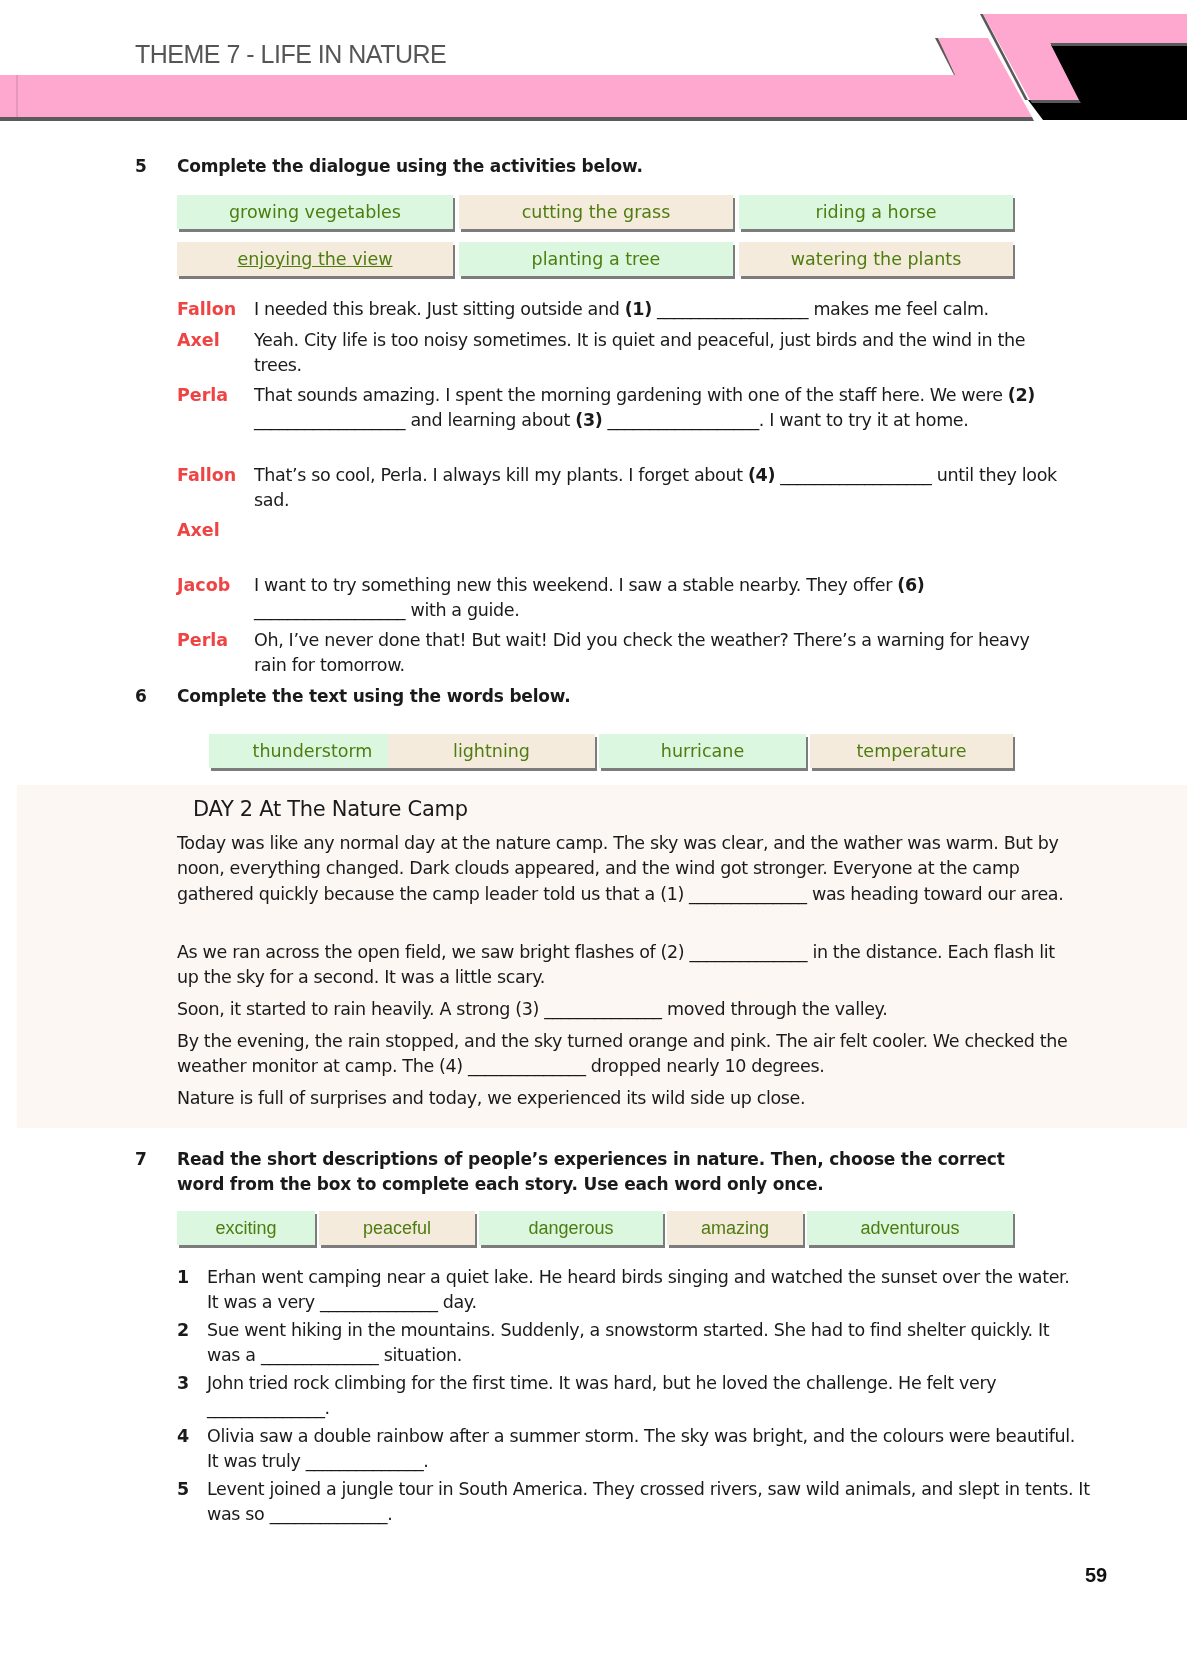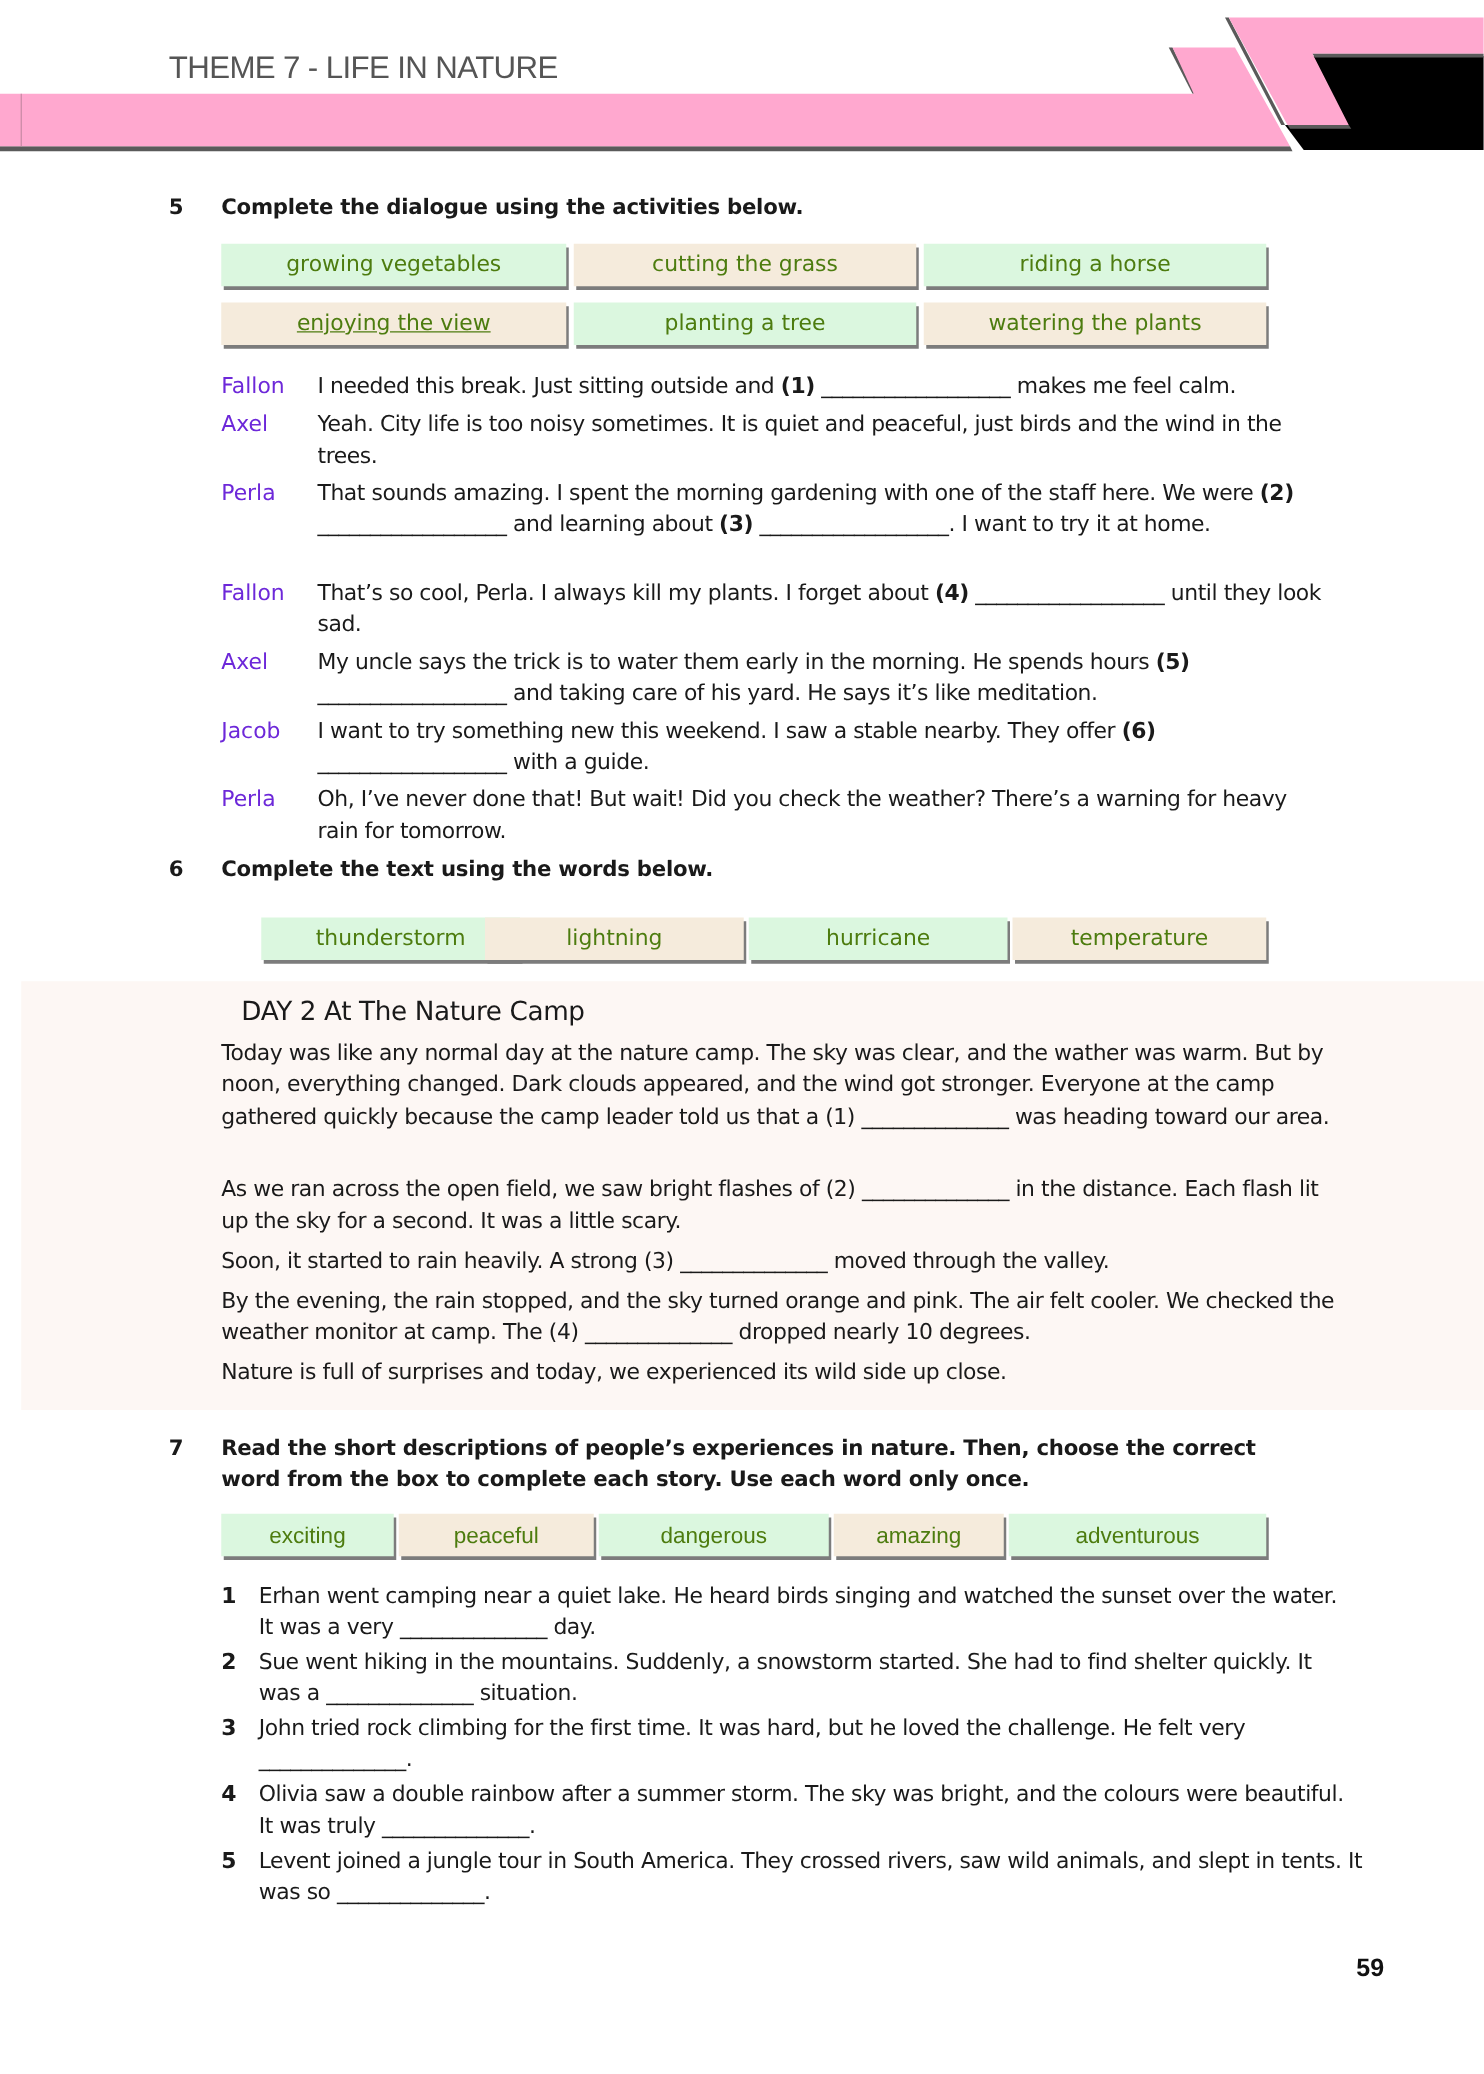--- a/index.html
+++ b/index.html
@@ -28,21 +28,21 @@
     position: absolute; height: 34px; box-sizing: border-box;
     display: flex; align-items: center; justify-content: center;
     font-family: "DejaVu Sans", sans-serif; font-size: 17.5px; color: #4d7c0f;
     box-shadow: 2px 3px 0 #7c7c7c;
   }
   .chip.green { background: #dbf7df; }
   .chip.beige { background: #f5ebdc; }
   .chip.arial { font-family: Liberation Sans, sans-serif; font-size: 18px; }
 
   .dlg-row { position: absolute; left: 177px; width: 920px; font-size: 17.5px; line-height: 24.5px; }
-  .dlg-row .speaker { position: absolute; left: 0; top: 0; font-weight: normal; color: #6d28d9; }
+  .dlg-row .speaker { position: absolute; left: 0; top: 0; font-weight: bold; color: #ef4444; }
   .dlg-row .line { margin-left: 77px; display: block; letter-spacing: -0.35px; }
   .b { font-weight: bold; }
 
   .story-panel { position: absolute; left: 17px; top: 785px; width: 1170px; height: 343px; background: #fdf7f4; }
   .story-title { position: absolute; left: 177px; top: 797px; font-size: 21px; font-weight: 500; color: #1a1a1a; letter-spacing: -0.3px; margin-left: 16px; }
   .story-p { position: absolute; left: 177px; width: 900px; font-size: 17.5px; line-height: 25.3px; letter-spacing: -0.35px; color: #1a1a1a; }
 
   .item { position: absolute; left: 177px; width: 920px; font-size: 17.5px; line-height: 25px; letter-spacing: -0.35px; }
   .item .num { position: absolute; left: 0; top: 0; font-weight: bold; }
   .item .txt { display: block; margin-left: 30px; }
@@ -92,21 +92,20 @@
 <div class="dlg-row" style="top:383px;">
   <span class="speaker">Perla</span>
   <span class="line" style="width:830px;"><span>That sounds amazing. I spent the morning gardening with one of the staff here. We were </span><span class="b">(2)</span><span> __________________ and learning about </span><span class="b">(3)</span><span> __________________. I want to try it at home.</span></span>
 </div>
 <div class="dlg-row" style="top:463px;">
   <span class="speaker">Fallon</span>
   <span class="line" style="width:830px;"><span>That’s so cool, Perla. I always kill my plants. I forget about </span><span class="b">(4)</span><span> __________________ until they look sad.</span></span>
 </div>
 <div class="dlg-row" style="top:518px;">
   <span class="speaker">Axel</span>
-  <span class="line" style="width:760px;"><span>My uncle says the trick is to water them early in the morning. He spends hours </span><span class="b">(5)</span><span> __________________ and taking care of his yard. He says it’s like meditation.</span></span>
 </div>
 <div class="dlg-row" style="top:573px;">
   <span class="speaker">Jacob</span>
   <span class="line" style="width:720px;"><span>I want to try something new this weekend. I saw a stable nearby. They offer </span><span class="b">(6)</span><span> __________________ with a guide.</span></span>
 </div>
 <div class="dlg-row" style="top:628px;">
   <span class="speaker">Perla</span>
   <span class="line" style="width:800px;">Oh, I’ve never done that! But wait! Did you check the weather? There’s a warning for heavy rain for tomorrow.</span>
 </div>
 

